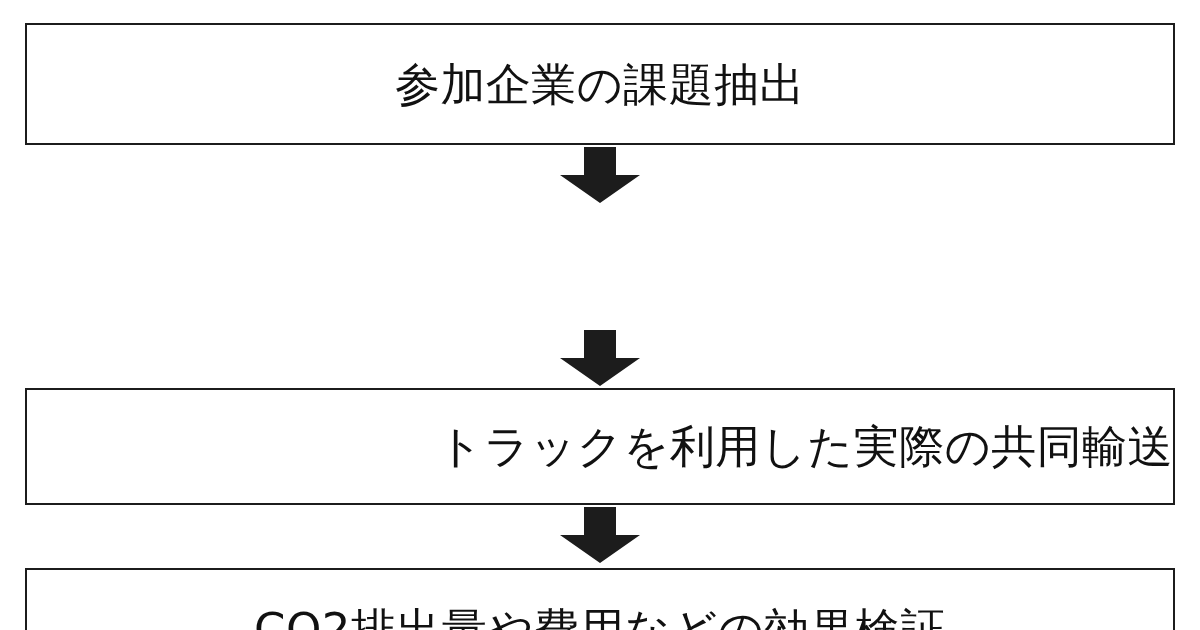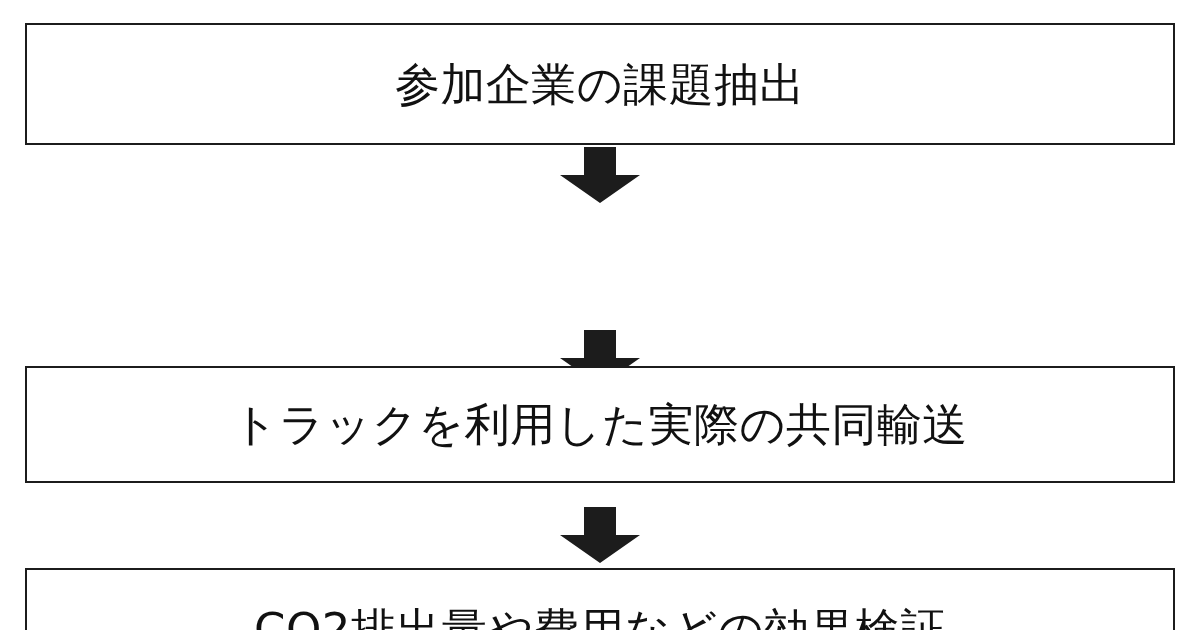--- a/index.html
+++ b/index.html
@@ -51,21 +51,21 @@
 
   .flow-arrow svg {
     display: block;
     width: 100%;
     height: 100%;
   }
 
   
   #box-1 { top: 23px;  height: 122px; }
   #box-2 { top: 208px; height: 120px; }
-  #box-3 { top: 366px; height: 117px; }
+  #box-3 { top: 388px; height: 117px; justify-content: flex-end; }
   #box-4 { top: 568px; height: 122px; }
 
   #arrow-1 { top: 147px; height: 56px; }
   #arrow-2 { top: 330px; height: 56px; }
   #arrow-3 { top: 507px; height: 56px; }
 </style>
 </head>
 <body>
 
 <div id="flowchart">

